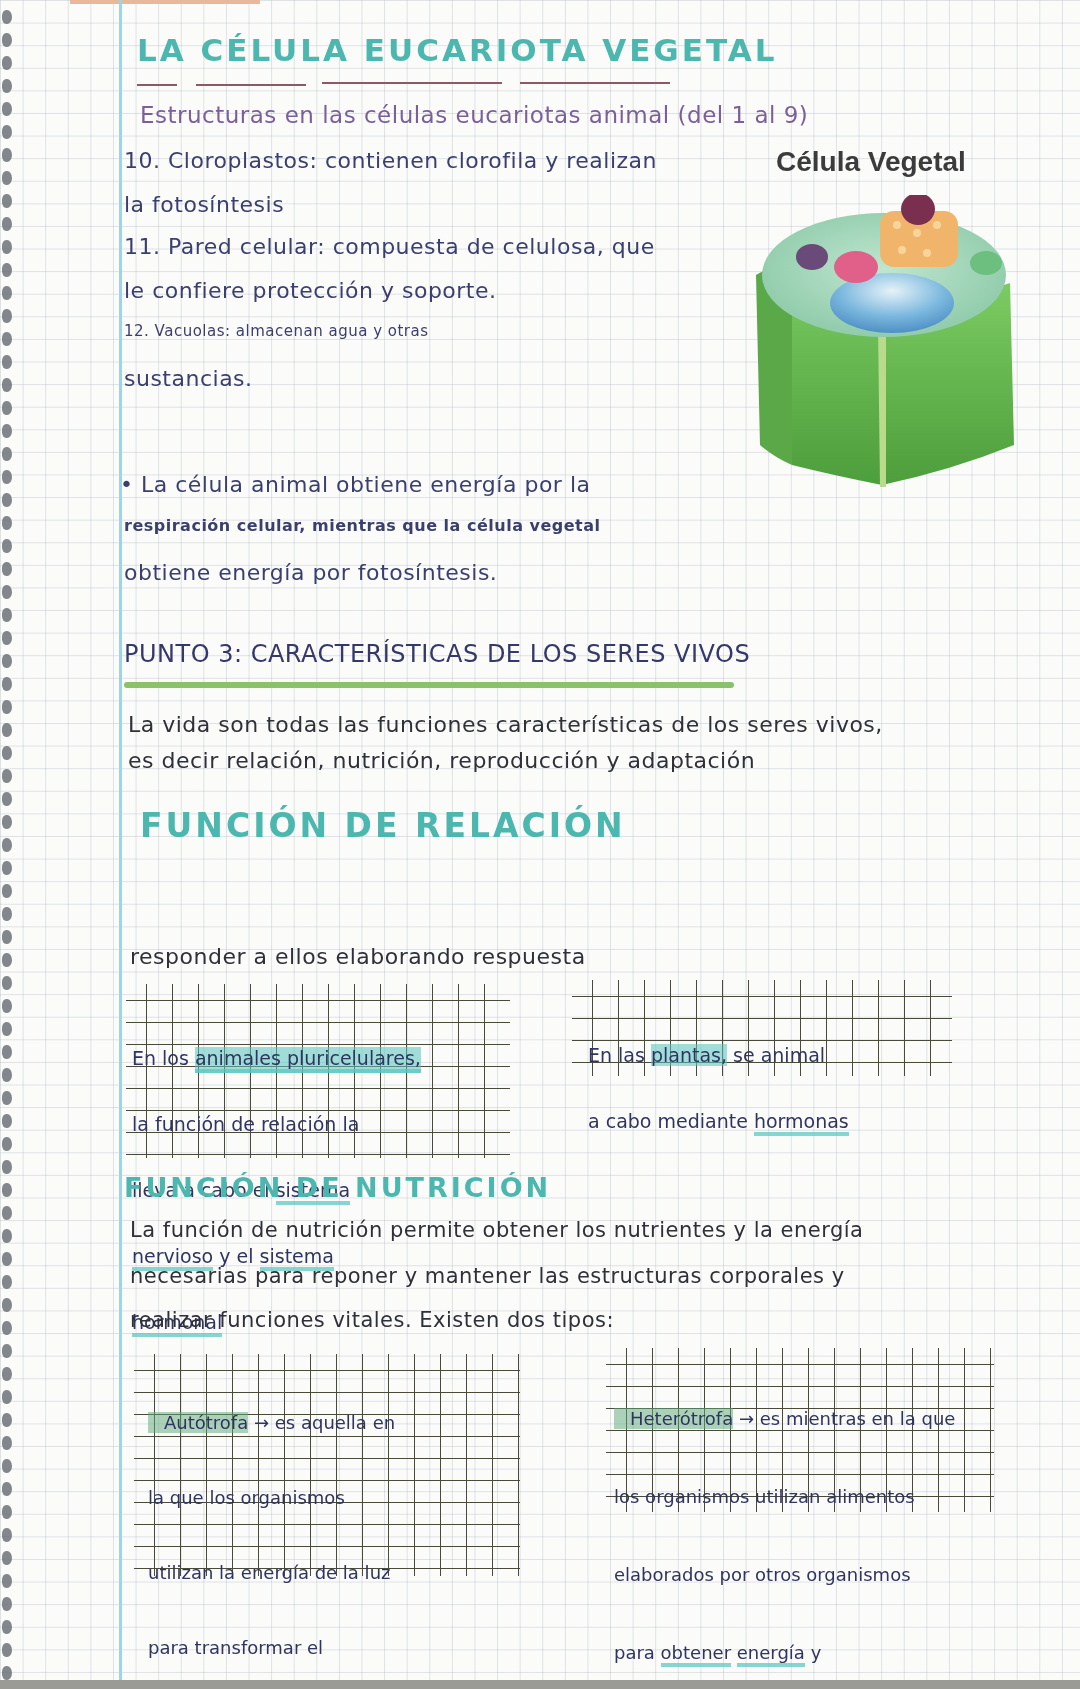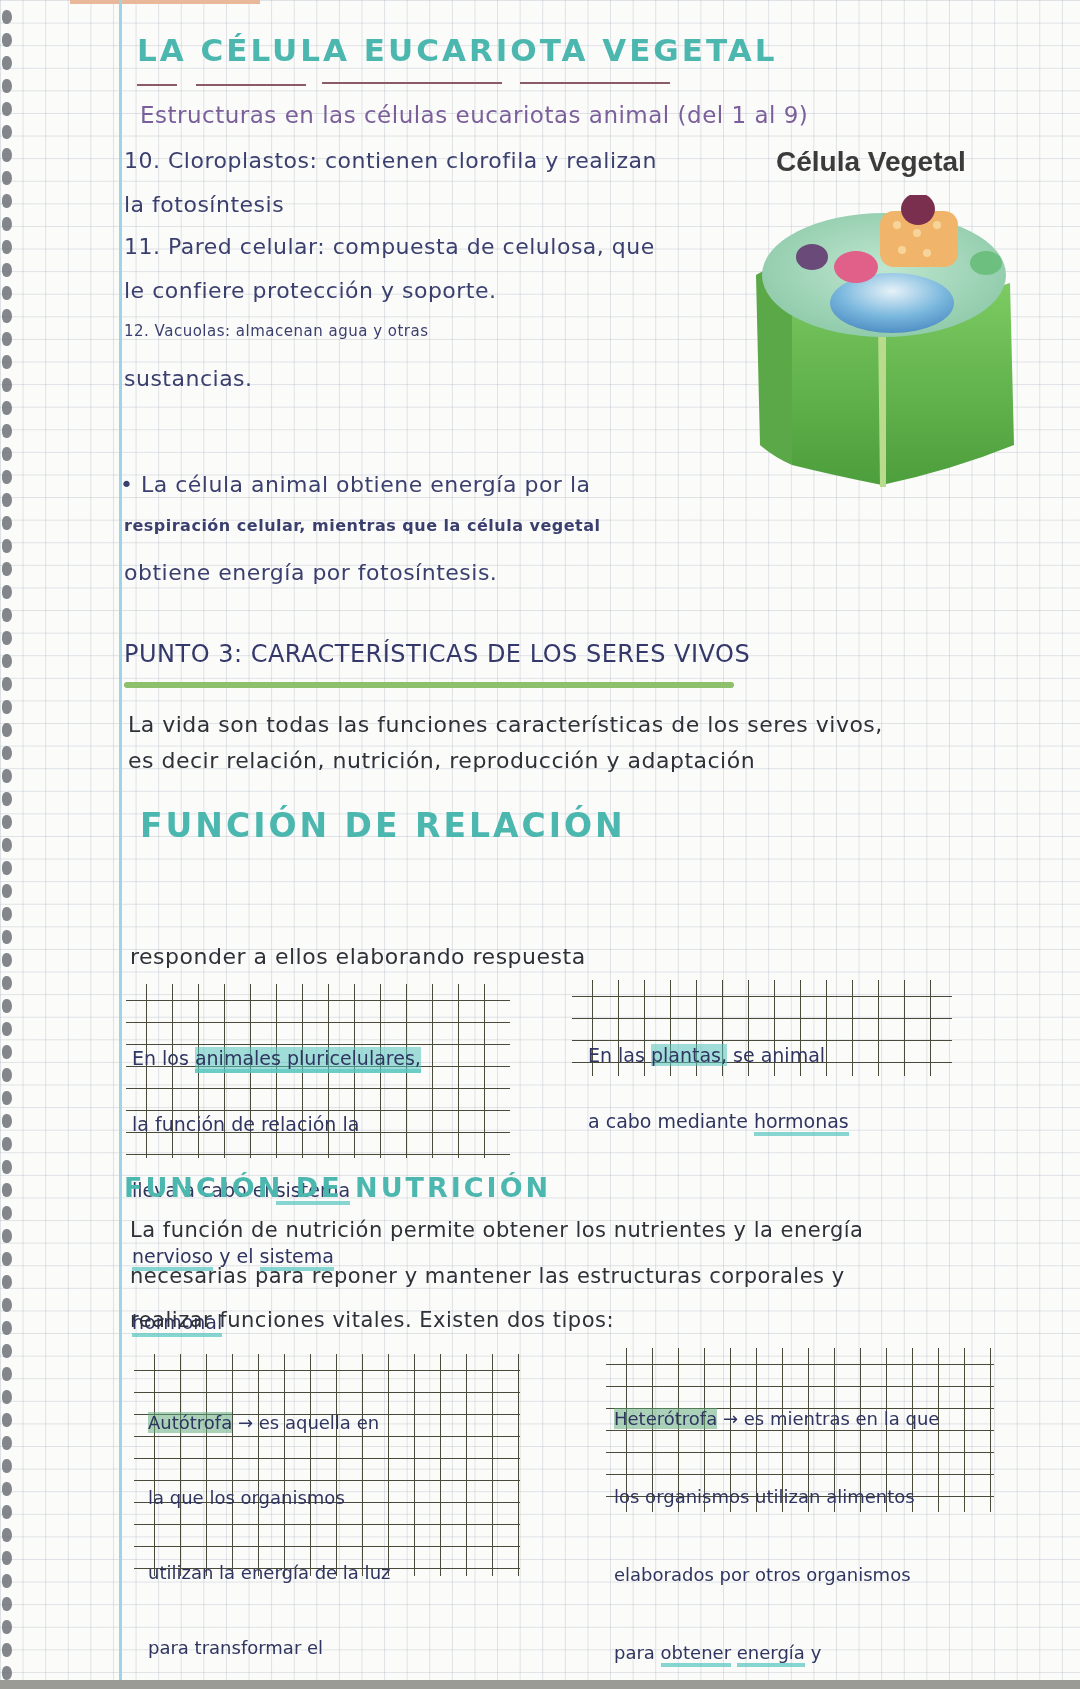--- a/index.html
+++ b/index.html
@@ -39,21 +39,21 @@
   .gridbox {
     position:absolute;
     background-image:
       linear-gradient(to right, #4a4a3a 1.4px, transparent 1.4px),
       linear-gradient(to bottom, #4a4a3a 1.4px, transparent 1.4px);
     background-size:26px 22px;
     background-position:-6px -6px;
   }
   .box-text { position:absolute; font-size:19px; line-height:22px; color:#2f3560; white-space:pre; font-family:"DejaVu Sans", sans-serif; }
   .hl { background:rgba(86,196,190,0.55); }
-  .hlg { background:rgba(92,170,120,0.5); }
+  .hlg { background:rgba(92,170,120,0.5);padding-left:16px; }
   .ul { border-bottom:4px solid rgba(86,196,190,0.7); }
 </style>
 </head>
 <body>
 
 <div class="page">
   <div class="top-edge"></div>
   <div class="margin-line"></div>
   <div class="holes" id="holes">
       <div class="hole" style="top: 10px;"></div>

